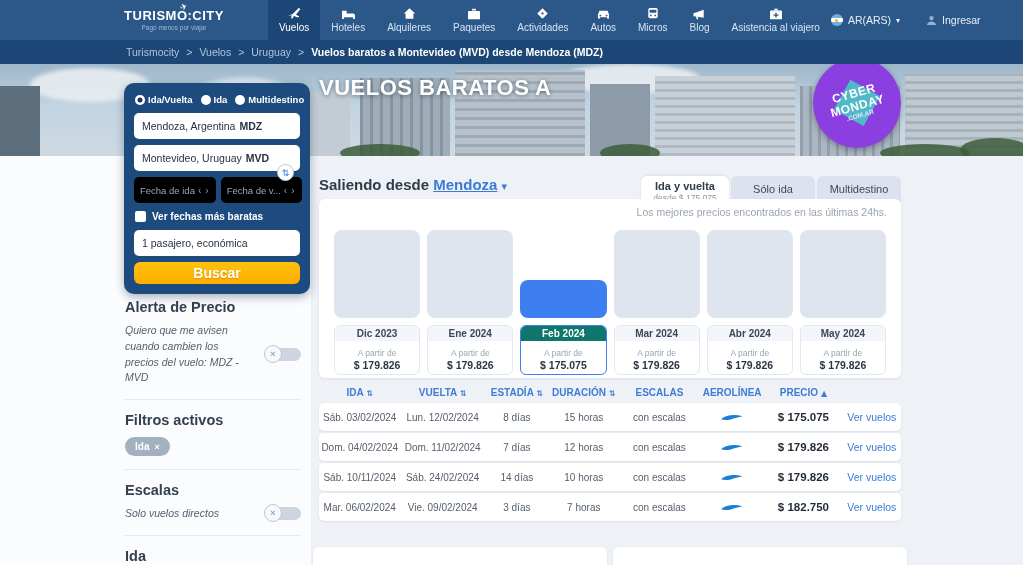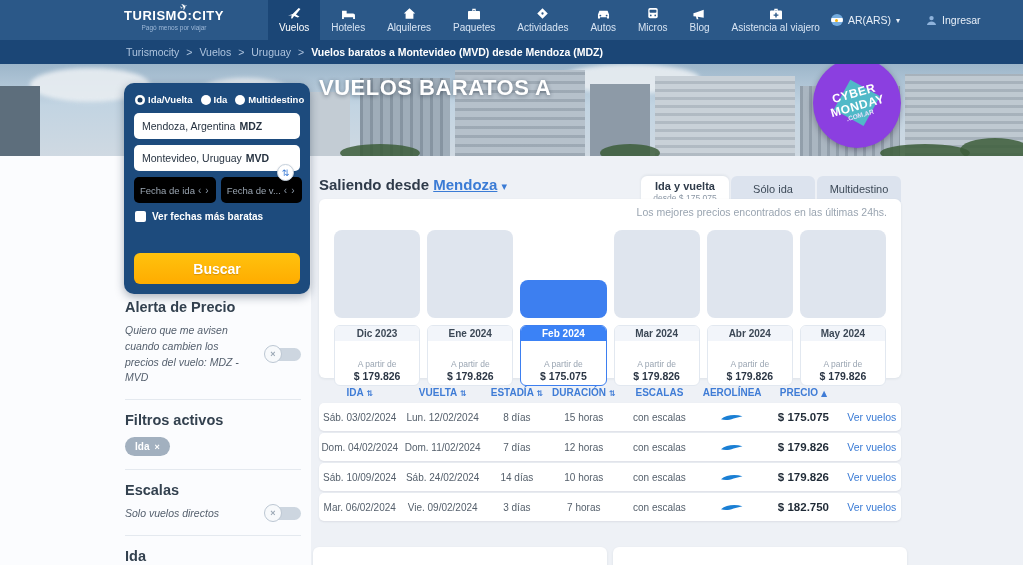--- a/index.html
+++ b/index.html
@@ -90,22 +90,22 @@
   .tab.inactive { background:#dce3ee; width:84px; padding:7px 0; font-size:11px; color:#3d4a58; }
   .panel { position:absolute; left:0; top:31px; width:582px; height:179px; background:#fff; border-radius:6px; box-shadow:0 1px 3px rgba(31,45,61,.08); padding-top:7px; }
   .panel-note { text-align:right; padding-right:14px; font-size:10.5px; color:#9aa5b1; }
   .bars { display:flex; gap:7px; padding:0 15px; margin-top:12px; height:88px; align-items:flex-end; }
   .bar { flex:1; height:88px; background:#dfe5ee; border-radius:8px; cursor:pointer; }
   .bar.sel { height:38px; background:#3d7ff0; }
   .months { display:flex; gap:7px; padding:0 15px; margin-top:7px; }
   .mcard { flex:1; border:1px solid #e2e8f0; border-radius:6px; overflow:hidden; background:#fff; text-align:center; cursor:pointer; }
   .mcard.sel { border-color:#3d7ff0; }
   .mhead { background:#f2f5fa; font-weight:bold; font-size:10px; color:#3c4856; padding:2px 0; }
-  .mcard.sel .mhead { background:#3b82f6; color:#fff; }
-  .mpre { font-size:8.5px; color:#9aa5b2; margin-top:18px; }
+  .mcard.sel .mhead { background:#0f766e; color:#fff; }
+  .mpre { font-size:8.5px; color:#9aa5b2; margin-top:7px; }
   .mprice { font-size:10.5px; font-weight:bold; color:#2b3645; padding:1px 0 3px; }
 
   .tgrid { display:grid; grid-template-columns:14% 14.5% 11% 12% 14% 11% 13.5% 10%; align-items:center; }
   .thead { position:absolute; left:0; top:216px; width:582px; height:16px; }
   .th { font-size:10px; font-weight:bold; color:#3f7cd6; text-align:center; cursor:pointer; white-space:nowrap; }
   .sort-ic { font-size:8px; }
   .trow { position:absolute; left:0; width:582px; height:28px; background:#fff; border-radius:5px; box-shadow:0 1px 2px rgba(31,45,61,.09); cursor:pointer; }
   .td { font-size:10px; color:#55606c; text-align:center; }
   .td.price { font-size:11.5px; font-weight:bold; color:#1f2a36; }
   .td.cta { color:#3a7bd5; font-size:10.5px; }
@@ -296,20 +296,23 @@
     <div class="date-input">
       <span class="date-ph">Fecha de v...</span>
       <span class="date-arr">‹</span>
       <span class="date-arr">›</span>
     </div>
   </div>
   <div class="check-row">
     <span class="checkbox"></span>
     <span class="check-lbl">Ver fechas más baratas</span>
   </div>
+  <div class="s-input">
+    <span>1 pasajero, económica</span>
+  </div>
   <button class="buscar-btn">Buscar</button>
 </div>
 
 <div class="sidebar">
   <div class="sb-title">Alerta de Precio</div>
   <div class="sb-row">
     <div class="sb-text">Quiero que me avisen cuando cambien los precios del vuelo: MDZ - MVD</div>
     <div class="toggle">
         <span class="knob">×</span>
       </div>
@@ -430,21 +433,21 @@
     <div class="td">con escalas</div>
     <div class="td air">
         <svg width="24" height="9" viewBox="0 0 24 9">
           <path fill="#1a7fd4" d="M1 6.2 C6 2.2 14 1 22.5 3.2 L13.5 5.4 C8.8 7.4 4 7.2 1 6.2 Z"></path>
         </svg>
       </div>
     <div class="td price">$ 179.826</div>
     <div class="td cta">Ver vuelos</div>
   </div>
   <div class="trow tgrid" style="top:295px;">
-    <div class="td">Sáb. 10/09/2024</div>
+    <div class="td">Sáb. 10/11/2024</div>
     <div class="td">Sáb. 24/02/2024</div>
     <div class="td">14 días</div>
     <div class="td">10 horas</div>
     <div class="td">con escalas</div>
     <div class="td air">
         <svg width="24" height="9" viewBox="0 0 24 9">
           <path fill="#1a7fd4" d="M1 6.2 C6 2.2 14 1 22.5 3.2 L13.5 5.4 C8.8 7.4 4 7.2 1 6.2 Z"></path>
         </svg>
       </div>
     <div class="td price">$ 179.826</div>

